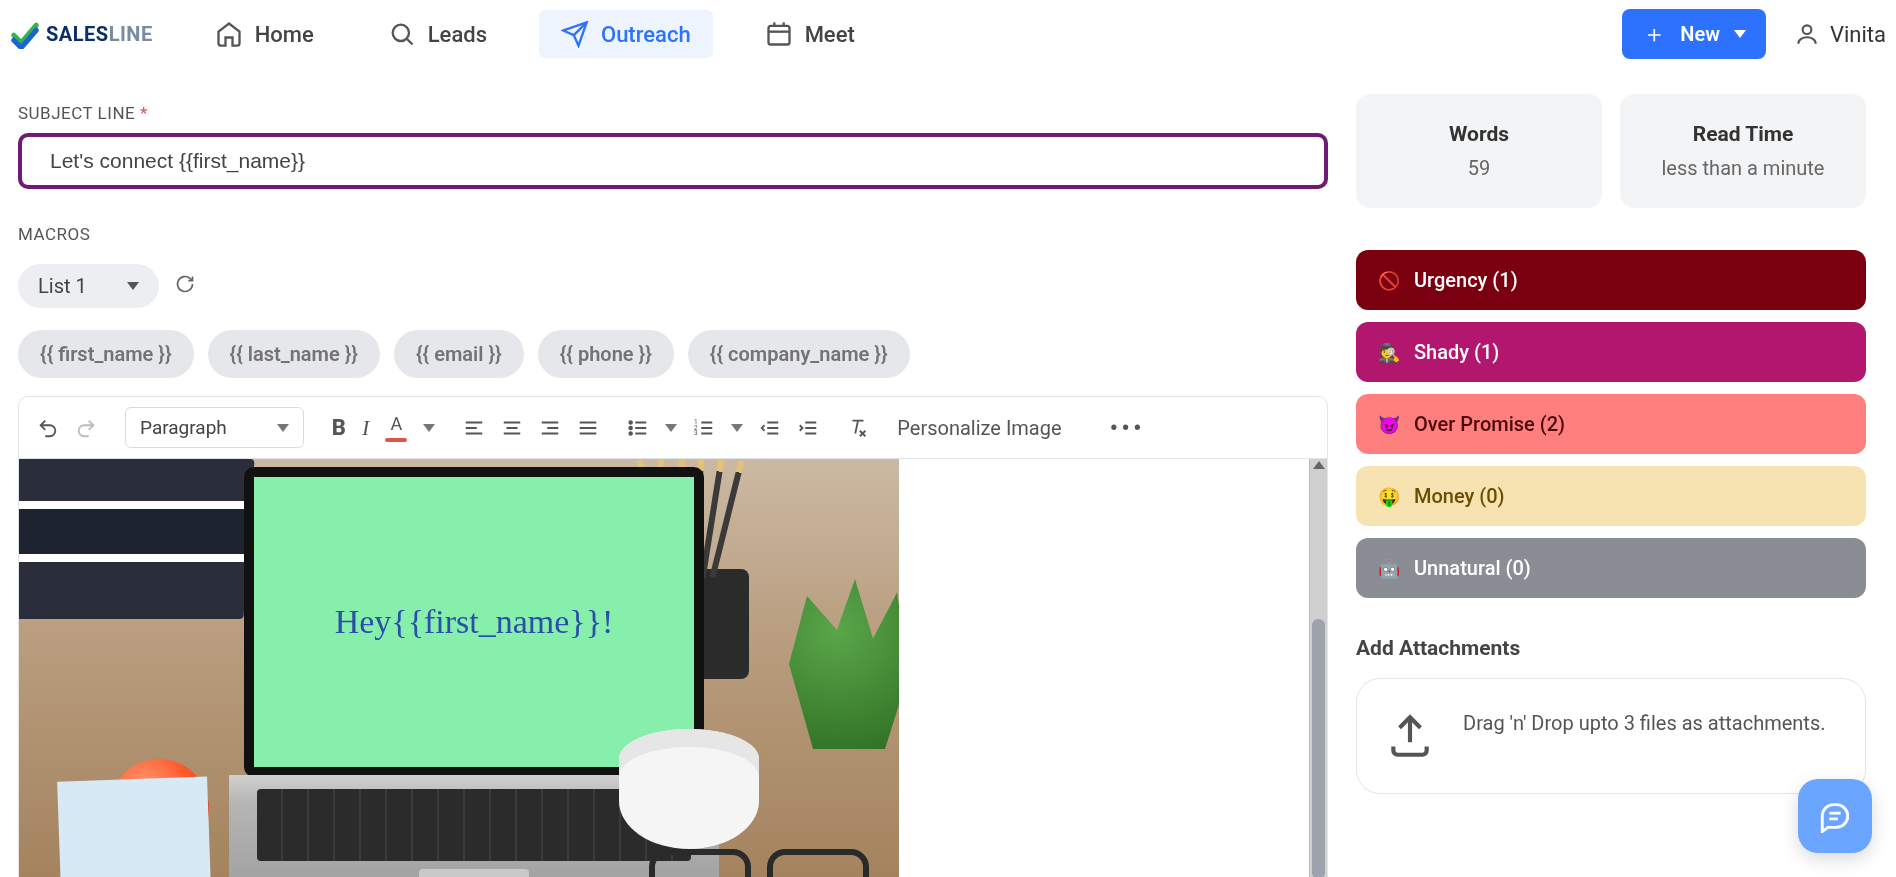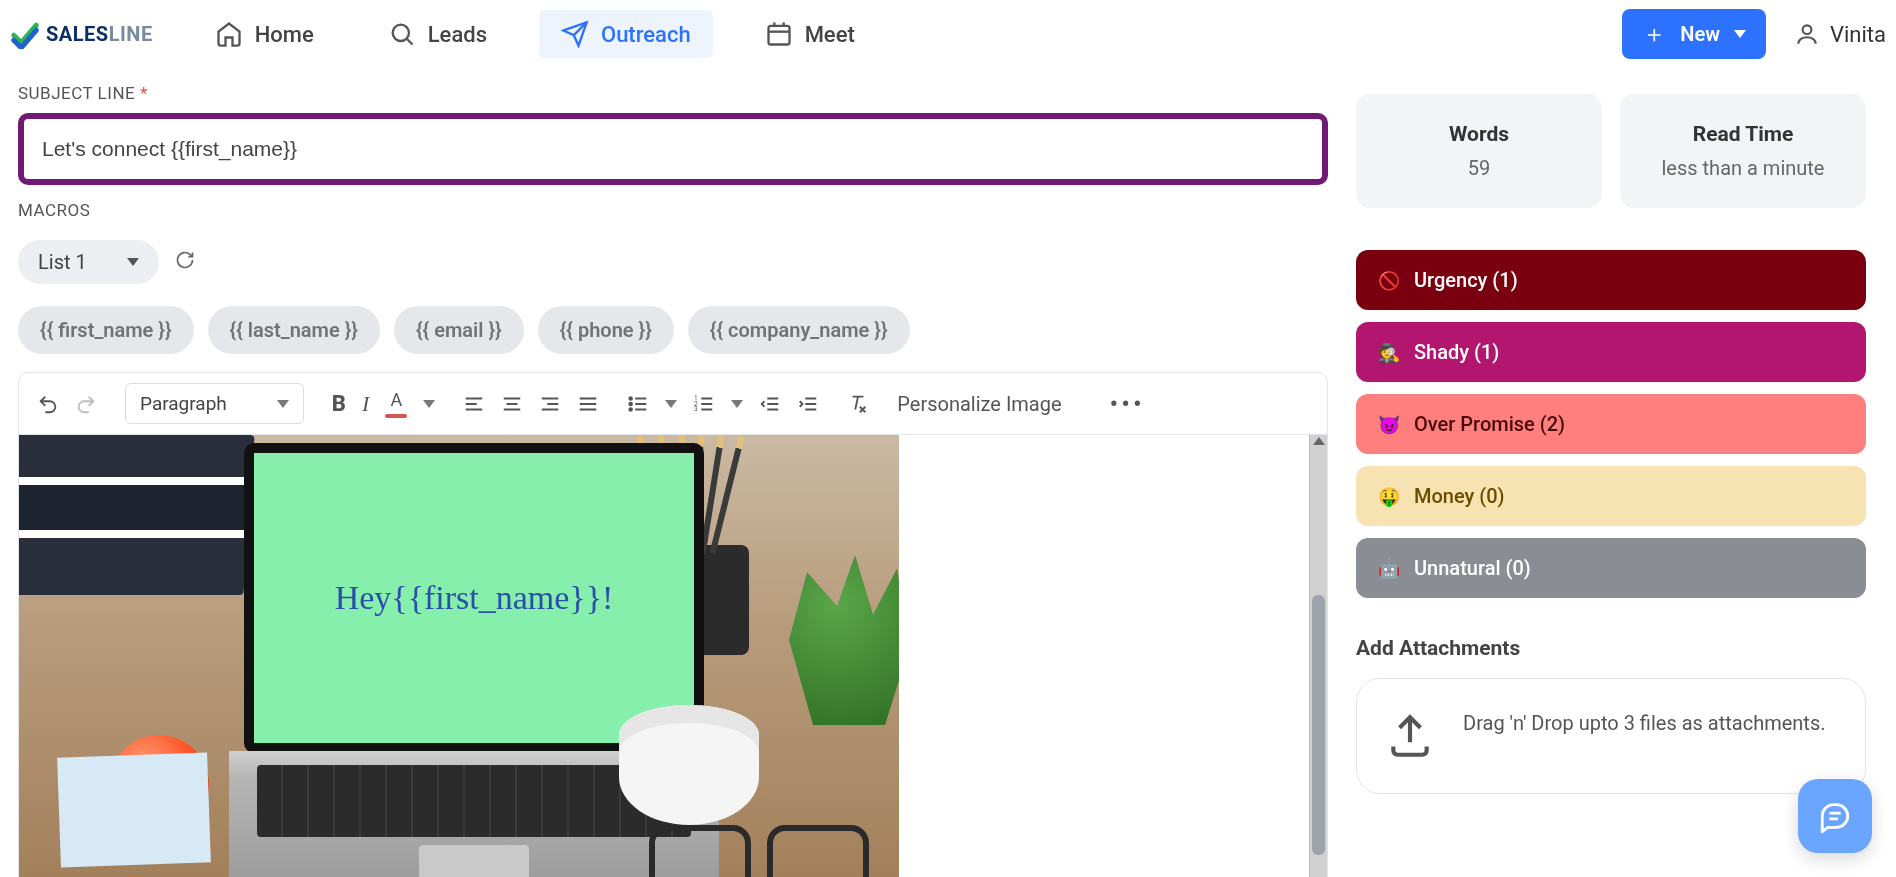--- a/index.html
+++ b/index.html
@@ -82,30 +82,30 @@
     padding: 0 18px 0 18px;
   }
   .left-col { flex: 1; max-width: 1310px; }
   .right-col { width: 510px; }
 
   
   .label {
     font-size: 17px;
     letter-spacing: 0.5px;
     color: #555;
-    margin-top: 15px;
+    margin-top: 35px;
     margin-bottom: 10px;
   }
   .label .req { color: #d9534f; }
   .subject-input {
     width: 100%;
-    height: 72px;
-    border: 6px solid #701a75;
+    height: 56px;
+    border: 4px solid #701a75;
     border-radius: 10px;
-    padding: 0 18px;
+    padding: 0 28px;
     font-size: 21px;
     color: #444;
   }
   
   .macro-row {
     display: flex;
     align-items: center;
     gap: 16px;
     margin-top: 20px;
   }

